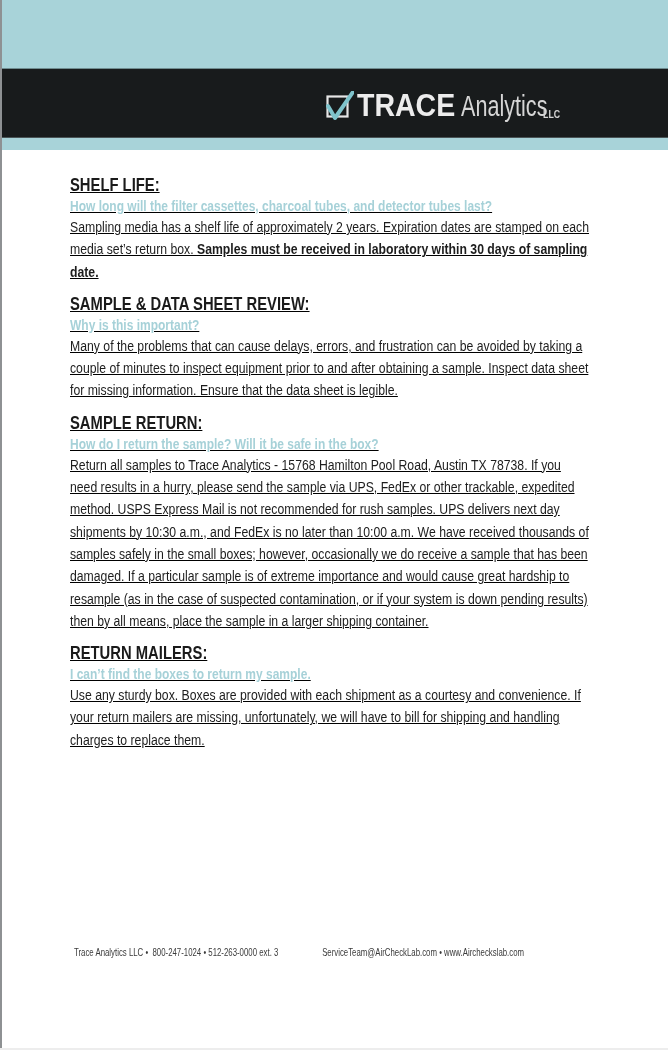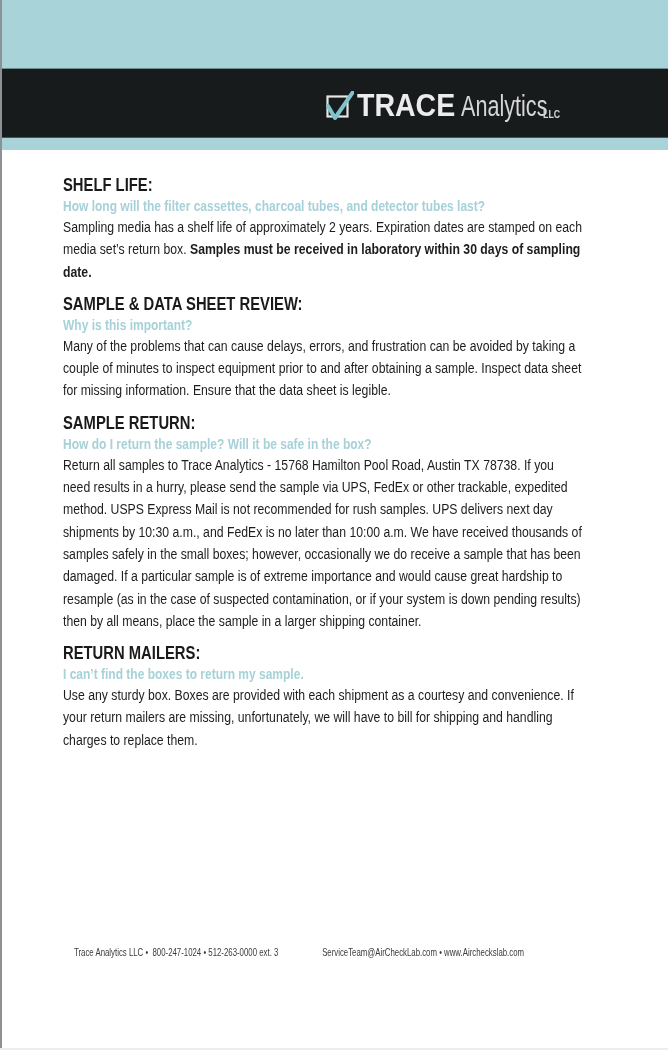--- a/index.html
+++ b/index.html
@@ -18,21 +18,21 @@
   .band-low { position: absolute; left: 0; top: 138px; width: 100%; height: 12px; background: #a8d3d9; }
   .logo { position: absolute; left: 324px; top: 85px; height: 36px; display: flex; align-items: flex-end; }
   .logo-check { width: 28px; height: 30px; margin-right: 3px; }
   .logo-trace { color: #ececec; font-weight: 700; font-size: 31px; line-height: 30px; letter-spacing: 0px;
     display: inline-block; transform: scaleX(0.92); transform-origin: left bottom; margin-right: -7px; }
   .logo-analytics { color: #d6d6d6; font-size: 30px; line-height: 30px; display: inline-block;
     transform: scaleX(0.72); transform-origin: left bottom; margin-left: 4px; margin-right: -38px; }
   .logo-llc { color: #d6d6d6; font-size: 11px; font-weight: 700; line-height: 12px; display: inline-block;
     transform: scaleX(0.8); transform-origin: left bottom; margin-bottom: 1px; }
 
-  .content { position: absolute; left: 61px; top: 174px; width: 520px; }
+  .content { position: absolute; left: 68px; top: 174px; width: 520px; text-decoration: underline; }
   .cond { display: block; transform: scaleX(0.80); transform-origin: left top; width: 650px; }
   .section { margin-bottom: 10px; }
   .heading { color: #1a1a1a; font-weight: 700; font-size: 18.5px; line-height: 22px; margin: 0; }
   .question { color: #a6d1d8; font-weight: 700; font-size: 15px; line-height: 20px; margin: 0; }
   .body-text { color: #1d1d1d; font-size: 15.3px; line-height: 22.3px; margin: 0; }
   .body-text b { font-weight: 700; }
 
   .footer { position: absolute; top: 946px; left: 72px; font-size: 11.5px; color: #3a3a3a; white-space: nowrap; }
   .footer .cond { width: 800px; transform: scaleX(0.68); }
   .footer .gap { display: inline-block; width: 58px; }

